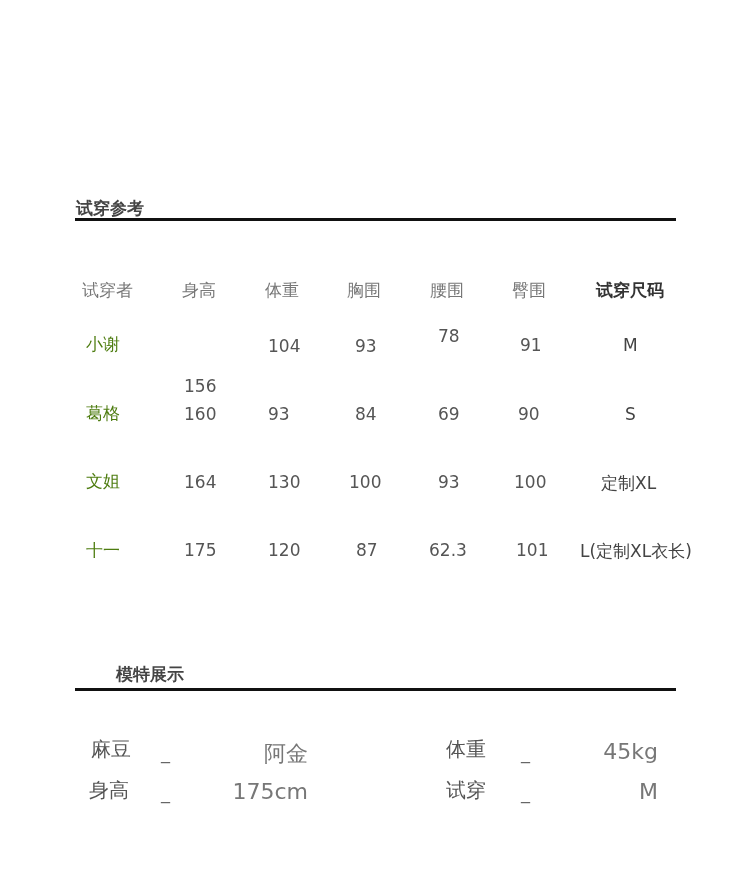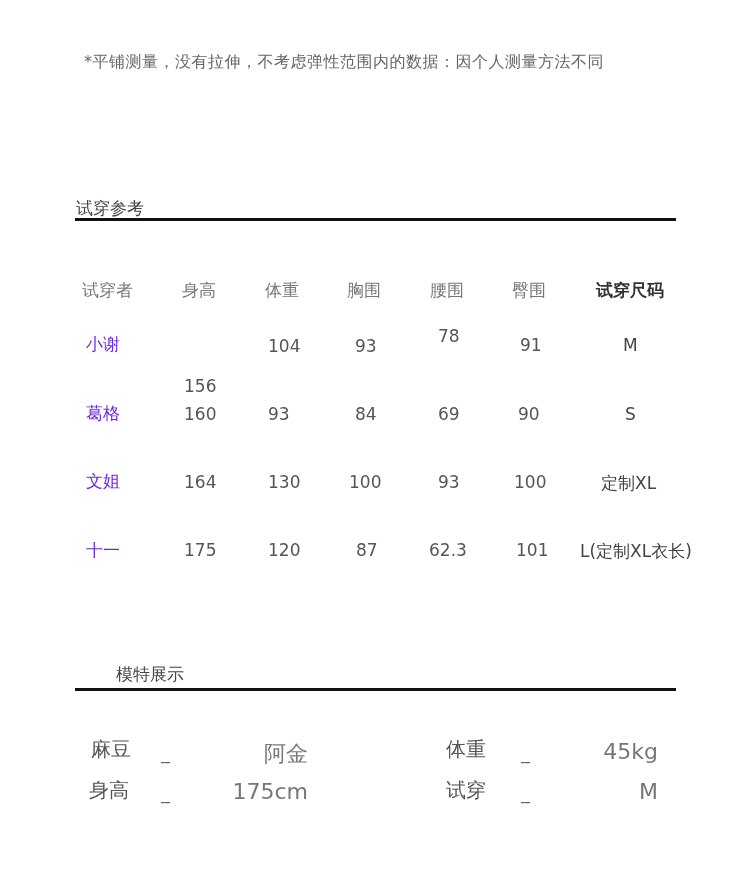--- a/index.html
+++ b/index.html
@@ -1,35 +1,34 @@
 <!DOCTYPE html>
 <html><head>
 <meta charset="utf-8">
 <style>
   html, body { margin: 0; padding: 0; background: #ffffff; }
   body { width: 750px; height: 871px; position: relative; overflow: hidden;
          font-family: "DejaVu Sans", "Liberation Sans", sans-serif; color: #555; }
   .note { position: absolute; left: 84px; top: 47px; width: 600px; font-size: 16px;
           line-height: 30px; color: #666; letter-spacing: 0.5px; }
-  .sec-title { position: absolute; left: 76px; font-size: 17px; font-weight: normal; color: #444; }
+  .sec-title { position: absolute; left: 76px; font-size: 17px; font-weight: bold; color: #444; }
   .sec-rule { position: absolute; left: 75px; width: 601px; height: 3px; background: #111; }
   .cell { position: absolute; font-size: 17px; color: #555; text-align: center; white-space: nowrap; }
   .hdr { color: #777; }
   .hdr.bold { color: #333; font-weight: bold; }
-  .name { color: #6d28d9; }
+  .name { color: #4d7c0f; }
   .size { color: #444; }
   .m-label { position: absolute; font-size: 20px; color: #555; }
   .m-dash { position: absolute; font-size: 18px; color: #666; }
   .m-val { position: absolute; font-size: 22px; color: #777; text-align: right; }
 </style>
 </head>
 <body>
 
 <div class="note">
-  <div>*平铺测量，没有拉伸，不考虑弹性范围内的数据：因个人测量方法不同</div>
 </div>
 
 <div class="sec-title" style="top:197px;">试穿参考</div>
 <div class="sec-rule" style="top:218px;"></div>
 
 <div>
   <div>
     <div class="cell hdr" style="left:82px;top:279px;">试穿者</div>
     <div class="cell hdr" style="left:182px;top:279px;">身高</div>
     <div class="cell hdr" style="left:265px;top:279px;">体重</div>

